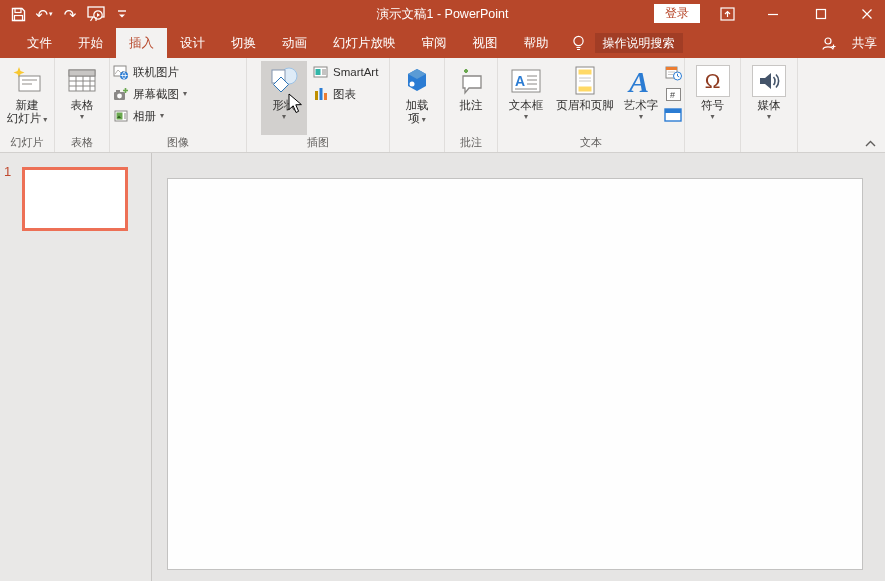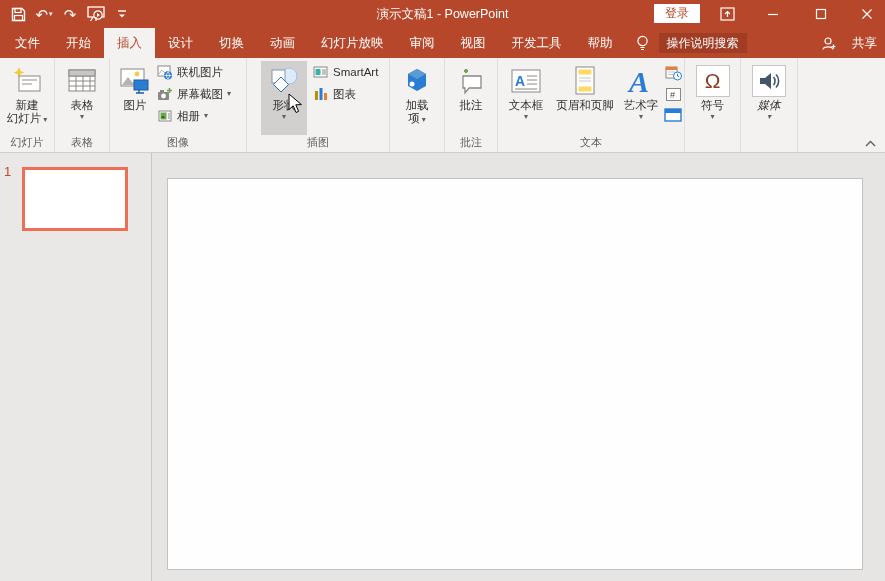--- a/index.html
+++ b/index.html
@@ -11,21 +11,21 @@
   .qat { position:absolute; left:6px; top:0; height:28px; display:flex; align-items:center; gap:2px; }
   .qat-btn { height:24px; min-width:24px; display:flex; align-items:center; justify-content:center; color:#fff; cursor:default; }
   .qat-arrow { font-size:15px; line-height:1; }
   .dd-mini { font-size:7px; margin-left:1px; }
   .win-title { position:absolute; left:0; right:0; top:0; height:28px; line-height:28px; text-align:center; font-size:12.5px; color:#fff; }
   .signin { position:absolute; left:654px; top:4px; width:46px; height:19px; background:#fff; color:#B7472A; font-size:12px; display:flex; align-items:center; justify-content:center; }
   .winctl { position:absolute; top:0; height:28px; width:30px; display:flex; align-items:center; justify-content:center; }
   .winctl.ribbonopt { left:712px; } .winctl.min { left:758px; } .winctl.max { left:806px; } .winctl.close { left:852px; }
 
   
-  .tabrow { position:absolute; left:0; top:28px; width:885px; height:30px; background:#B7472A; display:flex; align-items:stretch; padding-left:2px; }
+  .tabrow { position:absolute; left:0; top:28px; width:885px; height:30px; background:#B7472A; display:flex; align-items:stretch; padding-left:14px; }
   .tab { padding:0 13px; display:flex; align-items:center; color:#fff; font-size:12.5px; white-space:nowrap; }
   .tab.active { background:#f3f2f1; color:#B7472A; }
   .tellme { display:flex; align-items:center; gap:10px; margin-left:10px; }
   .tellme-box { background:#A23D25; color:#fff; font-size:12px; height:20px; display:flex; align-items:center; padding:0 8px; }
   .share { margin-left:auto; margin-right:8px; display:flex; align-items:center; gap:15px; color:#fff; font-size:12.5px; }
 
   
   .ribbon { position:absolute; left:0; top:58px; width:885px; height:95px; background:#f3f2f1; border-bottom:1px solid #d2d0ce; display:flex; }
   .rgroup { border-right:1px solid #e0dedc; display:flex; flex-direction:column; }
   .rcontent { flex:1; display:flex; justify-content:center; align-items:flex-start; padding-top:3px; }
@@ -121,21 +121,20 @@
 <div class="tabrow">
   <div class="tab">文件</div>
   <div class="tab">开始</div>
   <div class="tab active">插入</div>
   <div class="tab">设计</div>
   <div class="tab">切换</div>
   <div class="tab">动画</div>
   <div class="tab">幻灯片放映</div>
   <div class="tab">审阅</div>
   <div class="tab">视图</div>
-  <div class="tab">开发工具</div>
   <div class="tab">帮助</div>
 
   <div class="tellme">
     <svg width="13" height="17" viewBox="0 0 13 17">
       <circle cx="6.5" cy="6" r="4.6" fill="none" stroke="#fff" stroke-width="1.2"></circle>
       <path d="M4.5 12.5 h4 M5 14.5 h3" stroke="#fff" stroke-width="1.2"></path>
     </svg>
     <div class="tellme-box">操作说明搜索</div>
   </div>
 
@@ -180,32 +179,20 @@
         </div>
         <div class="bb-label">表格</div>
         <div class="dd"></div>
       </div>
     </div>
     <div class="rlabel">表格</div>
   </div>
 
   <div class="rgroup" style="width:137px;">
     <div class="rcontent" style="justify-content:flex-start; padding-left:3px;">
-      <div class="bigbtn" style="width:44px;">
-        <div class="ic">
-          <svg width="32" height="30" viewBox="0 0 32 30">
-            <rect x="2" y="3" width="23" height="17" fill="#fff" stroke="#8a8886"></rect>
-            <circle cx="18" cy="8" r="2.4" fill="#ffc83d"></circle>
-            <path d="M3 19 l6 -8 5 6 3 -3 5 5 z" fill="#b5b2af"></path>
-            <rect x="15" y="14" width="14" height="10" fill="#2b7cd3" stroke="#1a5c9e"></rect>
-            <path d="M20 24 v3 M17 27 h8" stroke="#1a5c9e" stroke-width="1.4"></path>
-          </svg>
-        </div>
-        <div class="bb-label">图片</div>
-      </div>
       <div class="smallcol">
         <div class="smallbtn">
           <svg width="16" height="15" viewBox="0 0 16 15">
             <rect x="1" y="1" width="12" height="10" fill="#fff" stroke="#8a8886"></rect>
             <path d="M2 9 l3 -4 3 3 2 -2 2 3" fill="none" stroke="#b5b2af"></path>
             <circle cx="11" cy="10.5" r="4" fill="#2b7cd3"></circle>
             <path d="M7.5 10.5 h7 M11 7 c-2 2 -2 5 0 7 M11 7 c2 2 2 5 0 7" fill="none" stroke="#fff" stroke-width="0.8"></path>
           </svg>
           <span>联机图片</span>
         </div>
@@ -372,21 +359,21 @@
         </div>
         <div class="bb-label">符号</div>
         <div class="dd"></div>
       </div>
     </div>
     <div class="rlabel"></div>
   </div>
 
   <div class="rgroup" style="width:57px;">
     <div class="rcontent">
-      <div class="bigbtn" style="width:50px;font-style:italic;">
+      <div class="bigbtn" style="width:50px;">
         <div class="ic">
           <div class="iconbox" style="width:34px; height:32px;">
             <svg width="24" height="22" viewBox="0 0 24 22">
               <path d="M3 8 h5 l6 -5 v16 l-6 -5 H3 z" fill="#44546a"></path>
               <path d="M16.5 7 c2 2 2 6 0 8 M19 4.5 c3.5 3.5 3.5 9.5 0 13" fill="none" stroke="#44546a" stroke-width="1.6"></path>
             </svg>
           </div>
         </div>
         <div class="bb-label">媒体</div>
         <div class="dd"></div>

